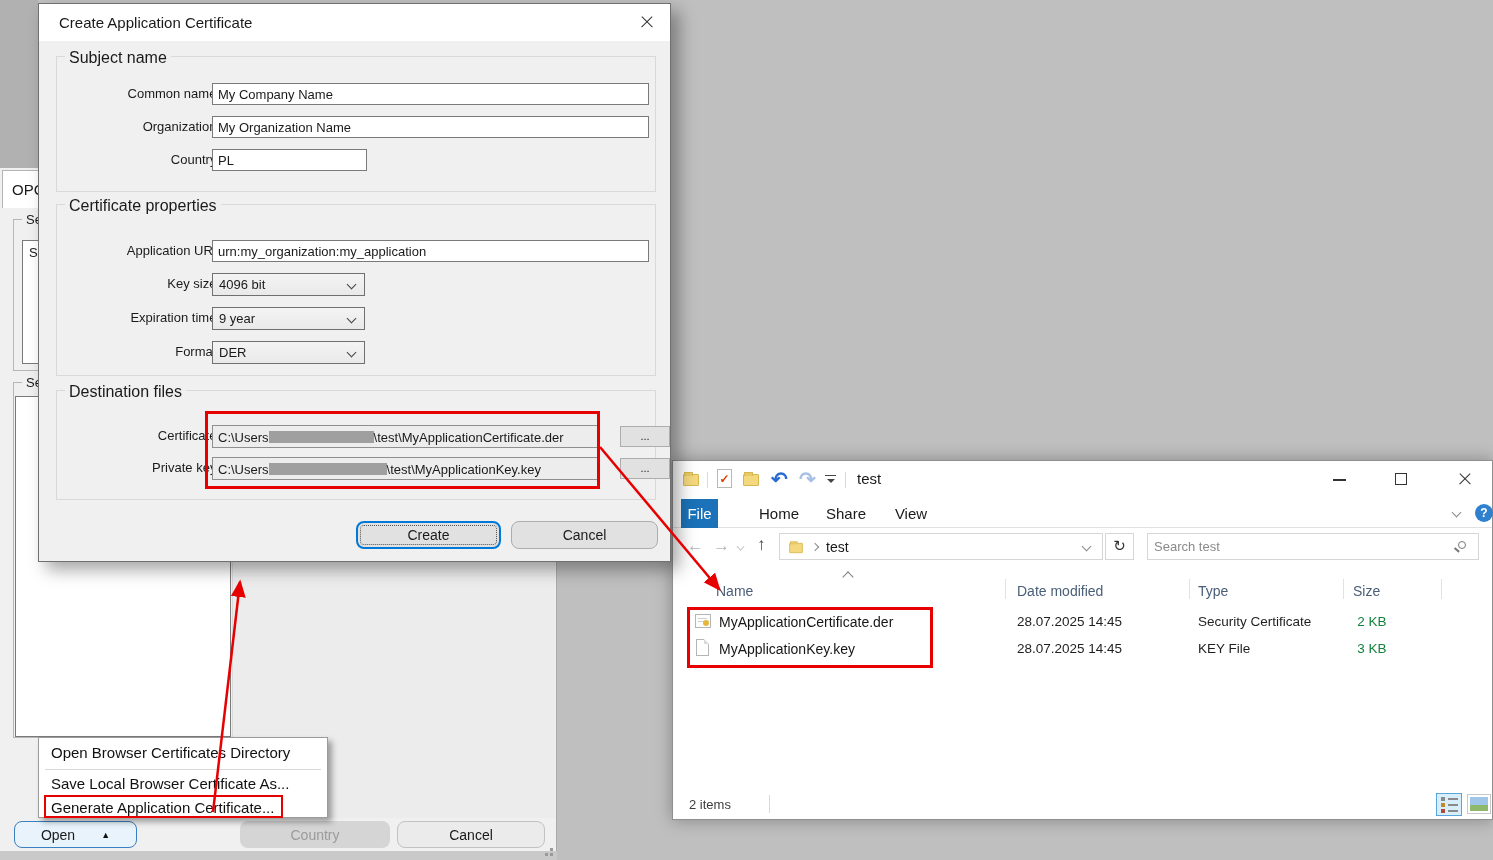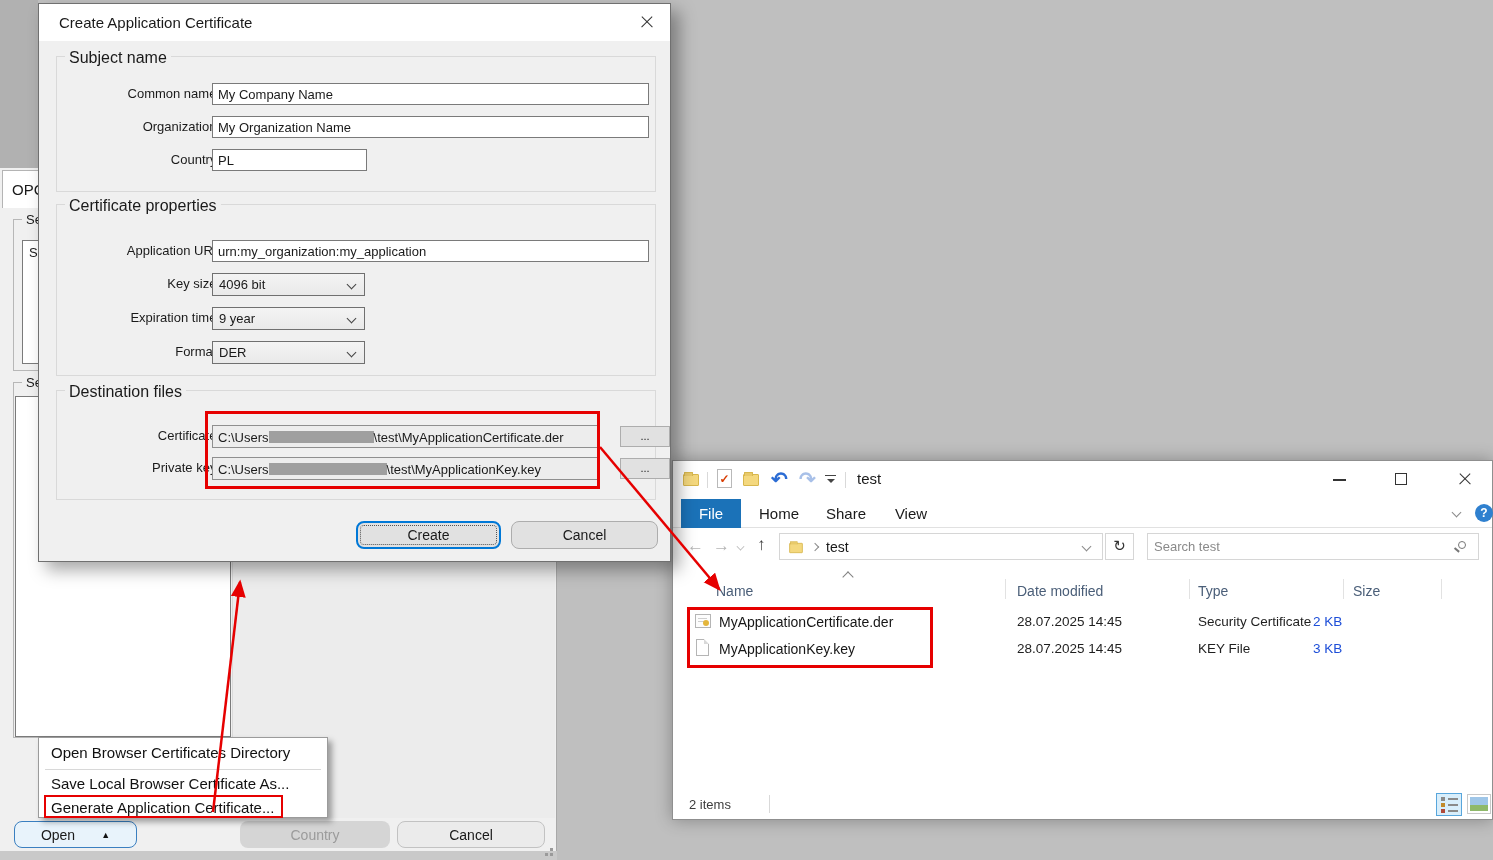--- a/index.html
+++ b/index.html
@@ -76,21 +76,21 @@
   #redo-icon { left:126px; top:6px; font-size:20px; color:#a8c0e8; font-weight:bold; }
   #qat-dd-icon { left:152px; top:14px; width:11px; }
   #qat-dd-icon .bar { display:block; border-top:1.5px solid #444; margin-bottom:3px; }
   #qat-dd-icon .tri { display:block; width:0; height:0; margin:0 auto; border-left:4px solid transparent; border-right:4px solid transparent; border-top:4px solid #444; }
   #explorer-title { left:184px; top:9px; font-size:15px; }
   #win-min { left:660px; top:18px; width:13px; height:1.5px; background:#333; }
   #win-max { left:722px; top:12px; width:12px; height:12px; border:1.3px solid #333; }
   #win-close { left:779px; top:5px; }
   #ribbon-tabs { left:0; top:38px; width:100%; height:29px; border-bottom:1px solid #e1e1e1; }
   .rtab { position:absolute; top:0; height:29px; font-size:15px; display:flex; align-items:center; justify-content:center; }
-  #tab-file { left:8px; width:60px; background:#1b72b8; color:#fff; }
+  #tab-file { left:8px; width:37px; background:#1b72b8; color:#fff; }
   #tab-home { left:78px; width:56px; }
   #tab-share { left:146px; width:54px; }
   #tab-view { left:214px; width:48px; }
   .chev-css { position:absolute; width:7px; height:7px; border-left:1.6px solid #8a8a8a; border-bottom:1.6px solid #8a8a8a; transform:rotate(-45deg); }
   #ribbon-collapse { left:780px; top:48px; }
   #help-btn { left:802px; top:43px; width:18px; height:18px; border-radius:50%; background:#2f80cf; color:#fff; font-size:12px; font-weight:bold; text-align:center; line-height:18px; }
   #nav-row { left:0; top:70px; width:100%; height:32px; }
   .navglyph { position:absolute; font-size:17px; }
   #nav-back { left:14px; top:5px; color:#b5b5b5; }
   #nav-fwd { left:40px; top:5px; color:#b5b5b5; }
@@ -106,21 +106,21 @@
   #search-input::placeholder { color:#8a8a8a; opacity:1; }
   #search-icon { position:absolute; right:12px; top:7px; width:8px; height:8px; border:1.5px solid #777; border-radius:50%; }
   #search-icon::after { content:""; position:absolute; left:-5px; top:7px; width:6px; height:1.5px; background:#777; transform:rotate(40deg); }
   #sort-caret { left:171px; top:112px; width:8px; height:8px; border-left:1.5px solid #808080; border-top:1.5px solid #808080; transform:rotate(45deg); position:absolute; }
   .colhdr { position:absolute; top:122px; font-size:14px; color:#4a5e78; }
   .coldiv { position:absolute; top:118px; width:1px; height:20px; background:#e2e2e2; }
   .frow { position:absolute; left:0; width:770px; height:27px; }
   .fname { position:absolute; left:46px; top:5px; font-size:14px; color:#161616; }
   .fdate { position:absolute; left:344px; top:5px; font-size:13.5px; color:#1f1f1f; }
   .ftype { position:absolute; left:525px; top:5px; font-size:13.5px; color:#1f1f1f; }
-  .fsize { position:absolute; left:640px; top:5px; width:118px; font-size:13.5px; color:#1d4ed8; text-align:left; }
+  .fsize { position:absolute; left:640px; top:5px; width:118px; font-size:13.5px; color:#15803d; text-align:center; }
   #cert-icon { position:absolute; left:22px; top:5px; width:16px; height:14px; background:#fdfdfd; border:1px solid #b5b5b5; }
   #cert-icon i { position:absolute; left:2px; height:1px; background:#cfcfcf; width:9px; }
   #cert-icon i:nth-child(1){ top:3px; } #cert-icon i:nth-child(2){ top:6px; }
   #cert-icon u { position:absolute; right:1px; bottom:1px; width:6px; height:6px; background:#e4b63c; border-radius:50%; }
   #key-icon { position:absolute; left:23px; top:3px; width:13px; height:17px; background:#fff; border:1px solid #b5b5b5; }
   #key-icon::before { content:""; position:absolute; right:-1px; top:-1px; border-style:solid; border-width:0 5px 5px 0; border-color:transparent #fff #d9d9d9 transparent; }
   #files-red-rect { left:14px; top:146px; width:246px; height:61px; border:3px solid #e60000; }
   #status-text { left:16px; top:336px; font-size:13px; color:#3c3c3c; position:absolute; }
   #status-sep { left:96px; top:334px; height:18px; }
   #view-details-btn { left:763px; top:332px; width:26px; height:23px; background:#d8eefb; border:1px solid #58a6dc; position:absolute; }

